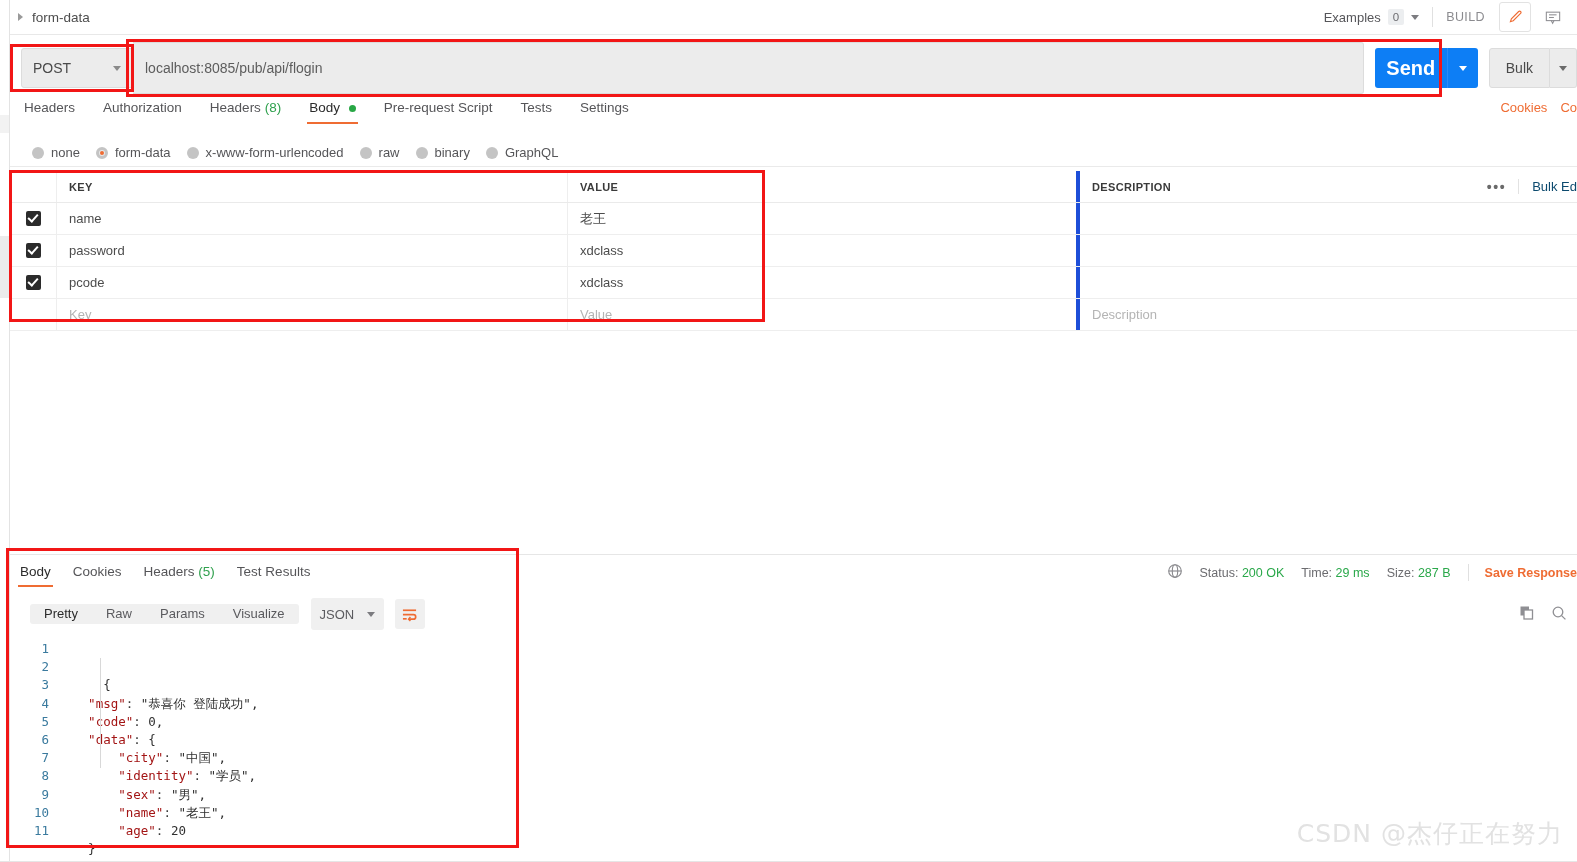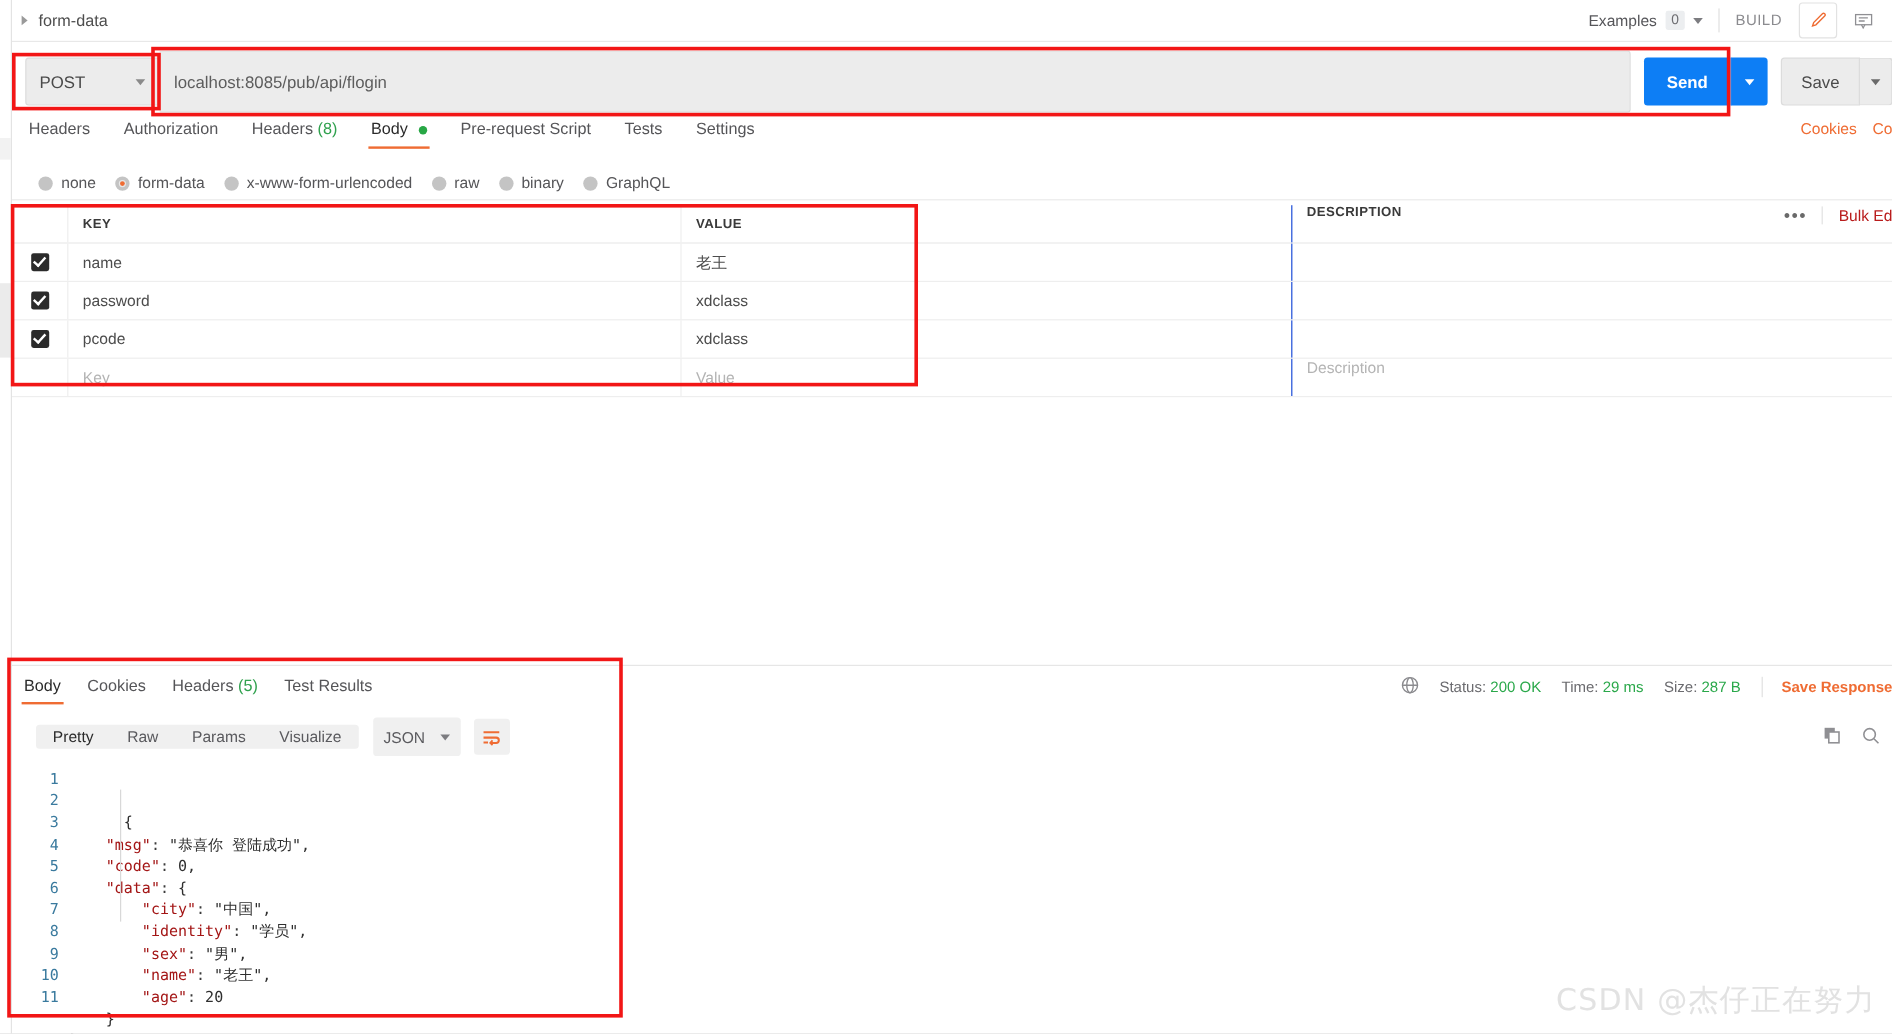--- a/index.html
+++ b/index.html
@@ -157,21 +157,21 @@
   }
   .send-group {
     display: flex;
     height: 40px;
     margin-right: 11px;
   }
   .send-btn {
     background: #0d7ef5;
     color: #fff;
     font-weight: bold;
-    font-size: 14px;
+    font-size: 20px;
     width: 72px;
     border-radius: 3px 0 0 3px;
     display: flex; align-items: center; justify-content: center;
   }
   .send-caret {
     background: #0d7ef5;
     width: 30px;
     border-radius: 0 3px 3px 0;
     border-left: 1px solid #2b8bf6;
     display: flex; align-items: center; justify-content: center;
@@ -333,25 +333,25 @@
     flex: 0 0 509px;
     border-left: 1px solid #eeeeee;
     padding-left: 12px;
     box-sizing: border-box;
     align-self: stretch;
     display: flex; align-items: center;
     color: #4c4c4c;
   }
   .kv-desc {
     flex: 1;
-    border-left: 1px solid #1d4ed8;
+    border-left: 4px solid #1d4ed8;
     padding-left: 12px;
     box-sizing: border-box;
     align-self: stretch;
-    display: flex; align-items: flex-start;
+    display: flex; align-items: center;
     color: #4c4c4c;
     position: relative;
   }
   .kv-row.head .kv-key,
   .kv-row.head .kv-val,
   .kv-row.head .kv-desc {
     font-size: 11px;
     font-weight: bold;
     letter-spacing: 0.35px;
     color: #3a3a3a;
@@ -365,21 +365,21 @@
     padding-right: 0;
     white-space: nowrap;
   }
   .dots {
     color: #6a6a6a;
     letter-spacing: 1.6px;
     font-size: 14px;
     padding: 0 12px;
   }
   .bulk-edit {
-    color: #b91c1c;
+    color: #0c4a6e;
     font-size: 13px;
     font-weight: normal;
     letter-spacing: 0;
     border-left: 1px solid #e2e2e2;
     padding-left: 13px;
   }
 
   
   .resp-tabs {
     position: absolute;
@@ -589,21 +589,21 @@
     <div class="url-input">
       <span>localhost:8085/pub/api/flogin</span>
     </div>
     <div class="send-group">
       <div class="send-btn">Send</div>
       <div class="send-caret">
         <span class="caret-dn"></span>
       </div>
     </div>
     <div class="save-group">
-      <div class="save-btn">Save</div>
+      <div class="save-btn">Bulk</div>
       <div class="save-caret">
         <span class="caret-dn"></span>
       </div>
     </div>
   </div>
 
   <div class="req-tabs">
     <div class="req-tab">
       <span>Headers</span>
     </div>

